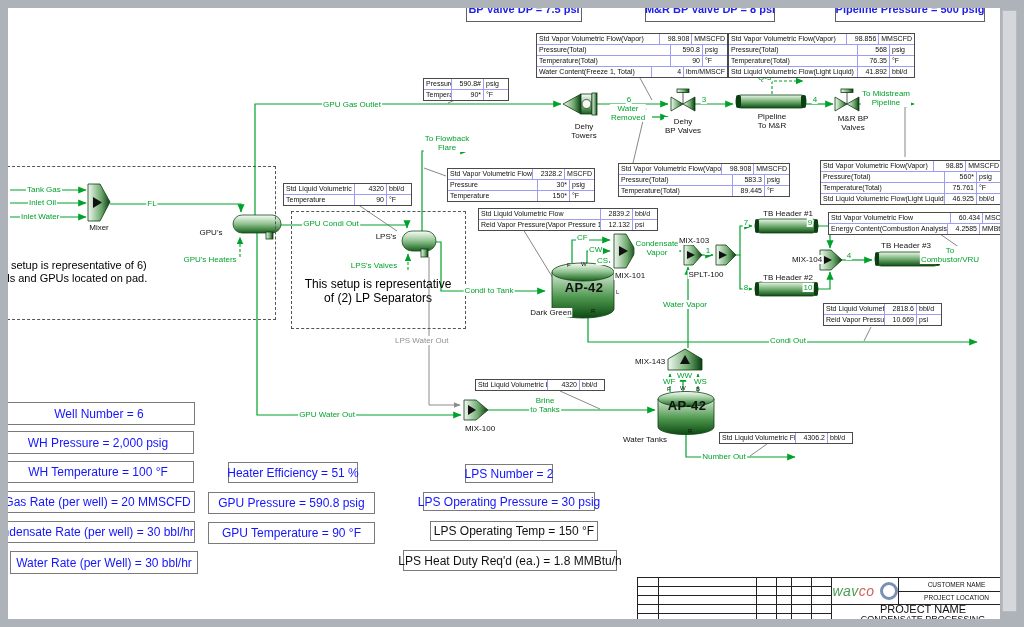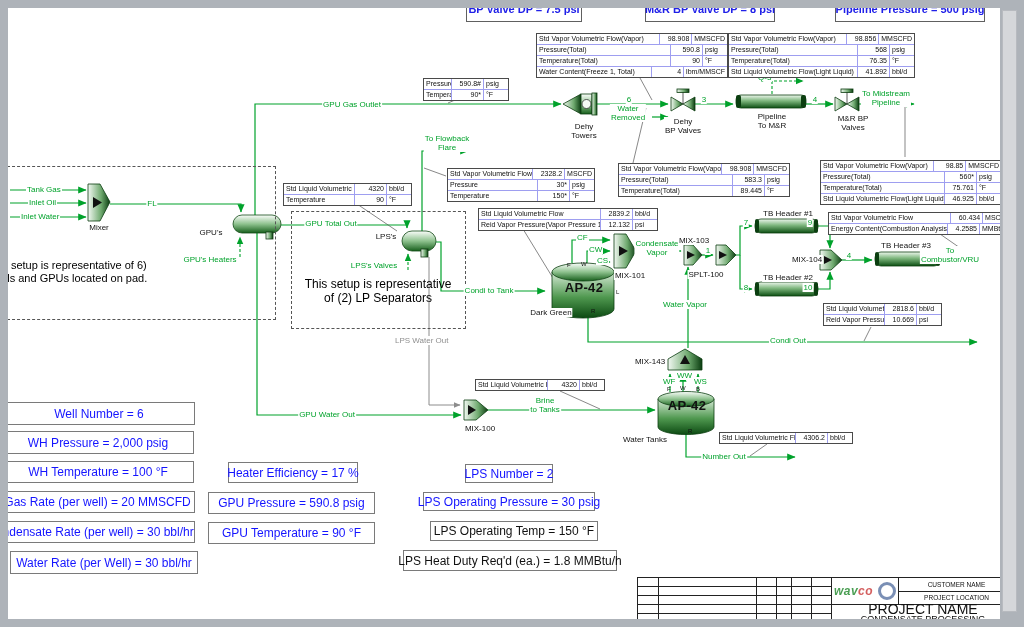--- a/index.html
+++ b/index.html
@@ -36,21 +36,21 @@
   .note{position:absolute;color:#000;text-align:center;z-index:2}
   .dashbox{position:absolute;border:1px dashed #555;z-index:1}
   
   .fbar{position:absolute;background:#aeb3b9;z-index:10}
   .scrollstrip{position:absolute;background:#d5d7da;border:1px solid #b7babf;z-index:11}
   
   .tblock{position:absolute;z-index:3;background:#fff;border:1.5px solid #222}
   .tb-line{position:absolute;background:#222}
   .tb-cell{position:absolute;display:flex;align-items:center;justify-content:center;
            color:#111;white-space:nowrap}
-  .logo{font-size:12px;font-weight:bold;font-style:italic;letter-spacing:.5px}
+  .logo{font-size:14px;font-weight:normal;font-style:italic;letter-spacing:.5px}
   .logo .a{color:#4a9e53}.logo .b{color:#d45f5f}
   .logo-ring{display:inline-block;width:12px;height:12px;border:3px solid #7a8fb5;
              border-radius:50%;margin-left:5px;vertical-align:middle}
 </style>
 </head>
 <body>
 
 <svg class="diagram" width="1024" height="627" viewBox="0 0 1024 627">
   <defs>
     <marker id="ag" markerWidth="8" markerHeight="7" refX="6.5" refY="3" orient="auto">
@@ -252,21 +252,21 @@
 </div>
 
 <div class="lb g" style="left:26px;top:185px">Tank Gas</div>
 <div class="lb g" style="left:28px;top:198px">Inlet Oil</div>
 <div class="lb g" style="left:20px;top:212px">Inlet Water</div>
 <div class="lb ctr" style="left:99px;top:223px">Mixer</div>
 <div class="lb g ctr" style="left:152px;top:199px">FL</div>
 <div class="lb ctr" style="left:211px;top:228px">GPU's</div>
 <div class="lb g ctr" style="left:210px;top:255px">GPU's Heaters</div>
 <div class="lb g ctr" style="left:352px;top:100px">GPU Gas Outlet</div>
-<div class="lb g ctr" style="left:331px;top:219px">GPU Total Out</div>
+<div class="lb g ctr" style="left:331px;top:219px">GPU Condi Out</div>
 <div class="lb ctr" style="left:386px;top:232px">LPS's</div>
 <div class="lb g ctr" style="left:374px;top:261px">LPS's Valves</div>
 <div class="lb gray" style="left:394px;top:336px">LPS Water Out</div>
 <div class="lb g ctr" style="left:327px;top:410px">GPU Water Out</div>
 <div class="lb g ctr" style="left:447px;top:134px">
   <span class="ln">To Flowback</span>
   <span class="ln">Flare</span>
 </div>
 <div class="lb g ctr" style="left:628px;top:104px">
   <span class="ln">Water</span>
@@ -526,21 +526,21 @@
 <div class="tbox" style="left:466px;top:-4px;width:114px;height:24px">BP Valve DP = 7.5 psi</div>
 <div class="tbox" style="left:645px;top:-4px;width:128px;height:24px">M&amp;R BP Valve DP = 8 psi</div>
 <div class="tbox" style="left:835px;top:-4px;width:148px;height:24px">Pipeline Pressure = 500 psig</div>
 
 <div class="pbox" style="left:3px;top:402px;width:190px;height:21px">Well Number = 6</div>
 <div class="pbox" style="left:2px;top:431px;width:190px;height:21px">WH Pressure = 2,000 psig</div>
 <div class="pbox" style="left:2px;top:461px;width:190px;height:20px">WH Temperature = 100 °F</div>
 <div class="pbox" style="left:0px;top:491px;width:193px;height:20px">Gas Rate (per well) = 20 MMSCFD</div>
 <div class="pbox" style="left:-14px;top:521px;width:207px;height:20px">Condensate Rate (per well) = 30 bbl/hr</div>
 <div class="pbox" style="left:10px;top:551px;width:186px;height:21px">Water Rate (per Well) = 30 bbl/hr</div>
-<div class="pbox" style="left:228px;top:462px;width:128px;height:19px">Heater Efficiency = 17 %</div>
+<div class="pbox" style="left:228px;top:462px;width:128px;height:19px">Heater Efficiency = 51 %</div>
 <div class="pbox" style="left:208px;top:492px;width:165px;height:20px">GPU Pressure = 590.8 psig</div>
 <div class="pbox" style="left:208px;top:522px;width:165px;height:20px">GPU Temperature = 90 °F</div>
 <div class="pbox" style="left:465px;top:464px;width:86px;height:17px">LPS Number = 2</div>
 <div class="pbox" style="left:423px;top:492px;width:170px;height:17px">LPS Operating Pressure = 30 psig</div>
 <div class="pbox dark" style="left:430px;top:521px;width:166px;height:18px">LPS Operating Temp = 150 °F</div>
 <div class="pbox dark" style="left:403px;top:550px;width:212px;height:19px">LPS Heat Duty Req'd (ea.) = 1.8 MMBtu/h</div>
 
 <div class="tblock" style="left:637px;top:577px;width:376px;height:44px">
 
   <div class="tb-line" style="left:0;top:8px;width:193px;height:1px"></div>
@@ -558,21 +558,21 @@
   <div class="tb-line" style="left:260px;top:13px;width:116px;height:1px"></div>
 
   <div class="tb-cell logo" style="left:194px;top:0;width:66px;height:26px">
     <span class="a">wav</span>
       <span class="b">co</span>
     <span class="logo-ring"></span>
   </div>
 
   <div class="tb-cell" style="left:261px;top:0;width:115px;height:13px;font-size:6.5px">CUSTOMER NAME</div>
   <div class="tb-cell" style="left:261px;top:13px;width:115px;height:13px;font-size:6.5px">PROJECT LOCATION</div>
-  <div class="tb-cell" style="left:194px;top:26px;width:182px;height:10px;font-size:14px">PROJECT NAME</div>
+  <div class="tb-cell" style="left:194px;top:26px;width:182px;height:10px;font-size:11px">PROJECT NAME</div>
   <div class="tb-cell" style="left:194px;top:36px;width:182px;height:10px;font-size:9px">CONDENSATE PROCESSING</div>
 </div>
 
 <div class="fbar" style="left:0;top:0;width:1024px;height:8px"></div>
 <div class="fbar" style="left:0;top:0;width:8px;height:627px"></div>
 <div class="fbar" style="left:0;top:619px;width:1024px;height:8px"></div>
 <div class="fbar" style="left:1000px;top:0;width:24px;height:627px"></div>
 <div class="scrollstrip" style="left:1002px;top:10px;width:13px;height:600px"></div>
 
 </body></html>

